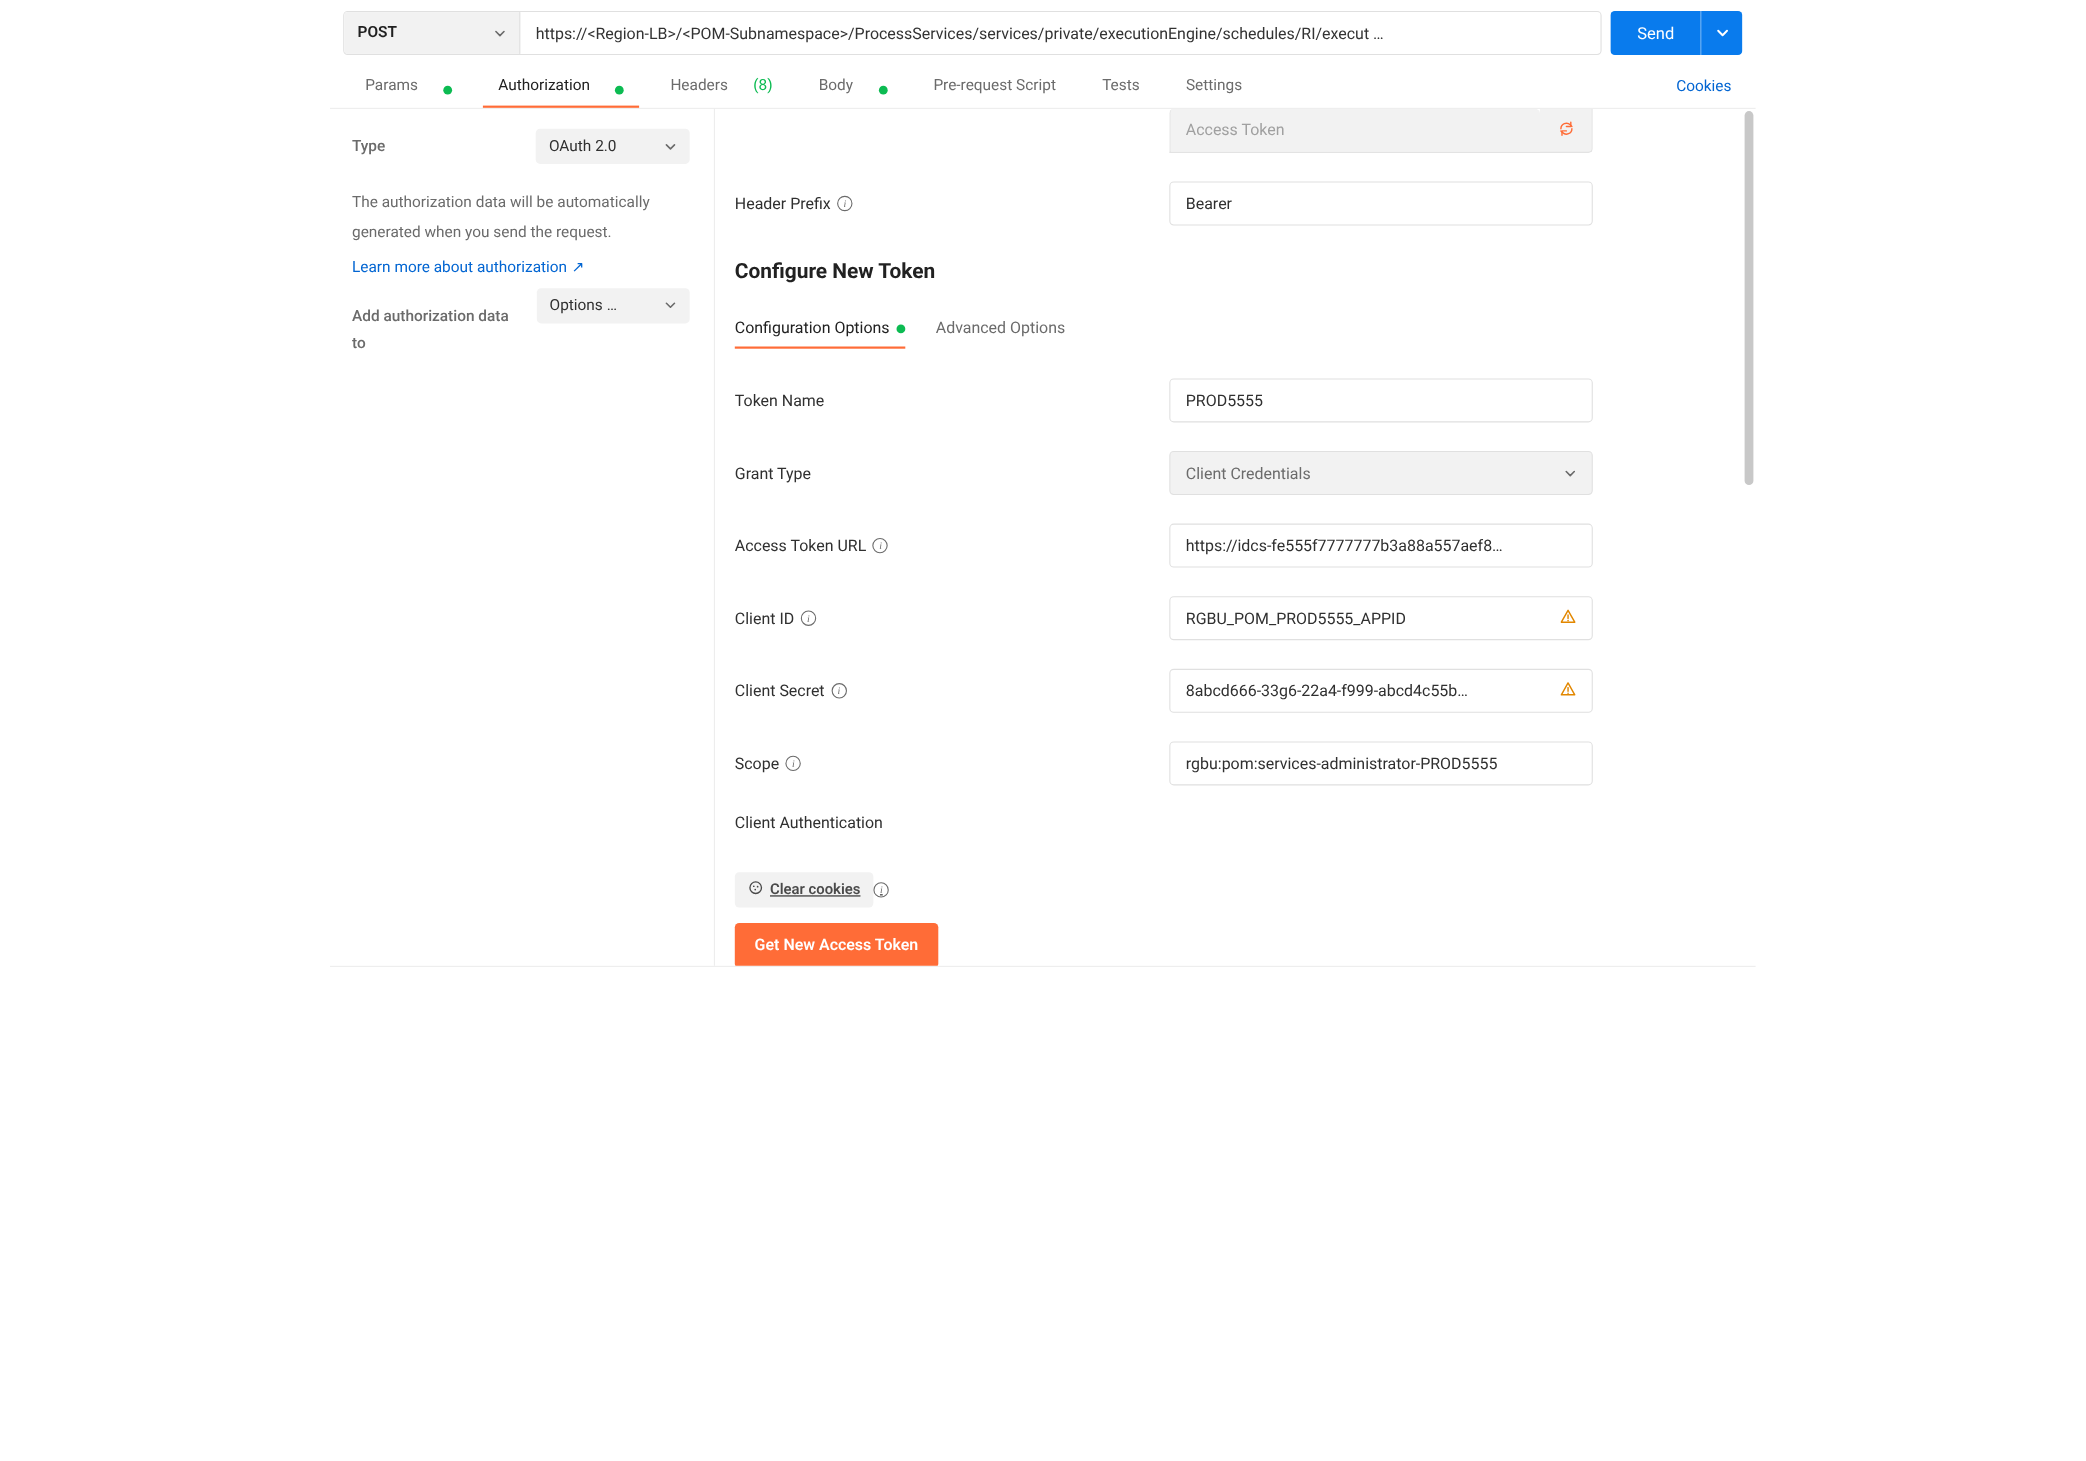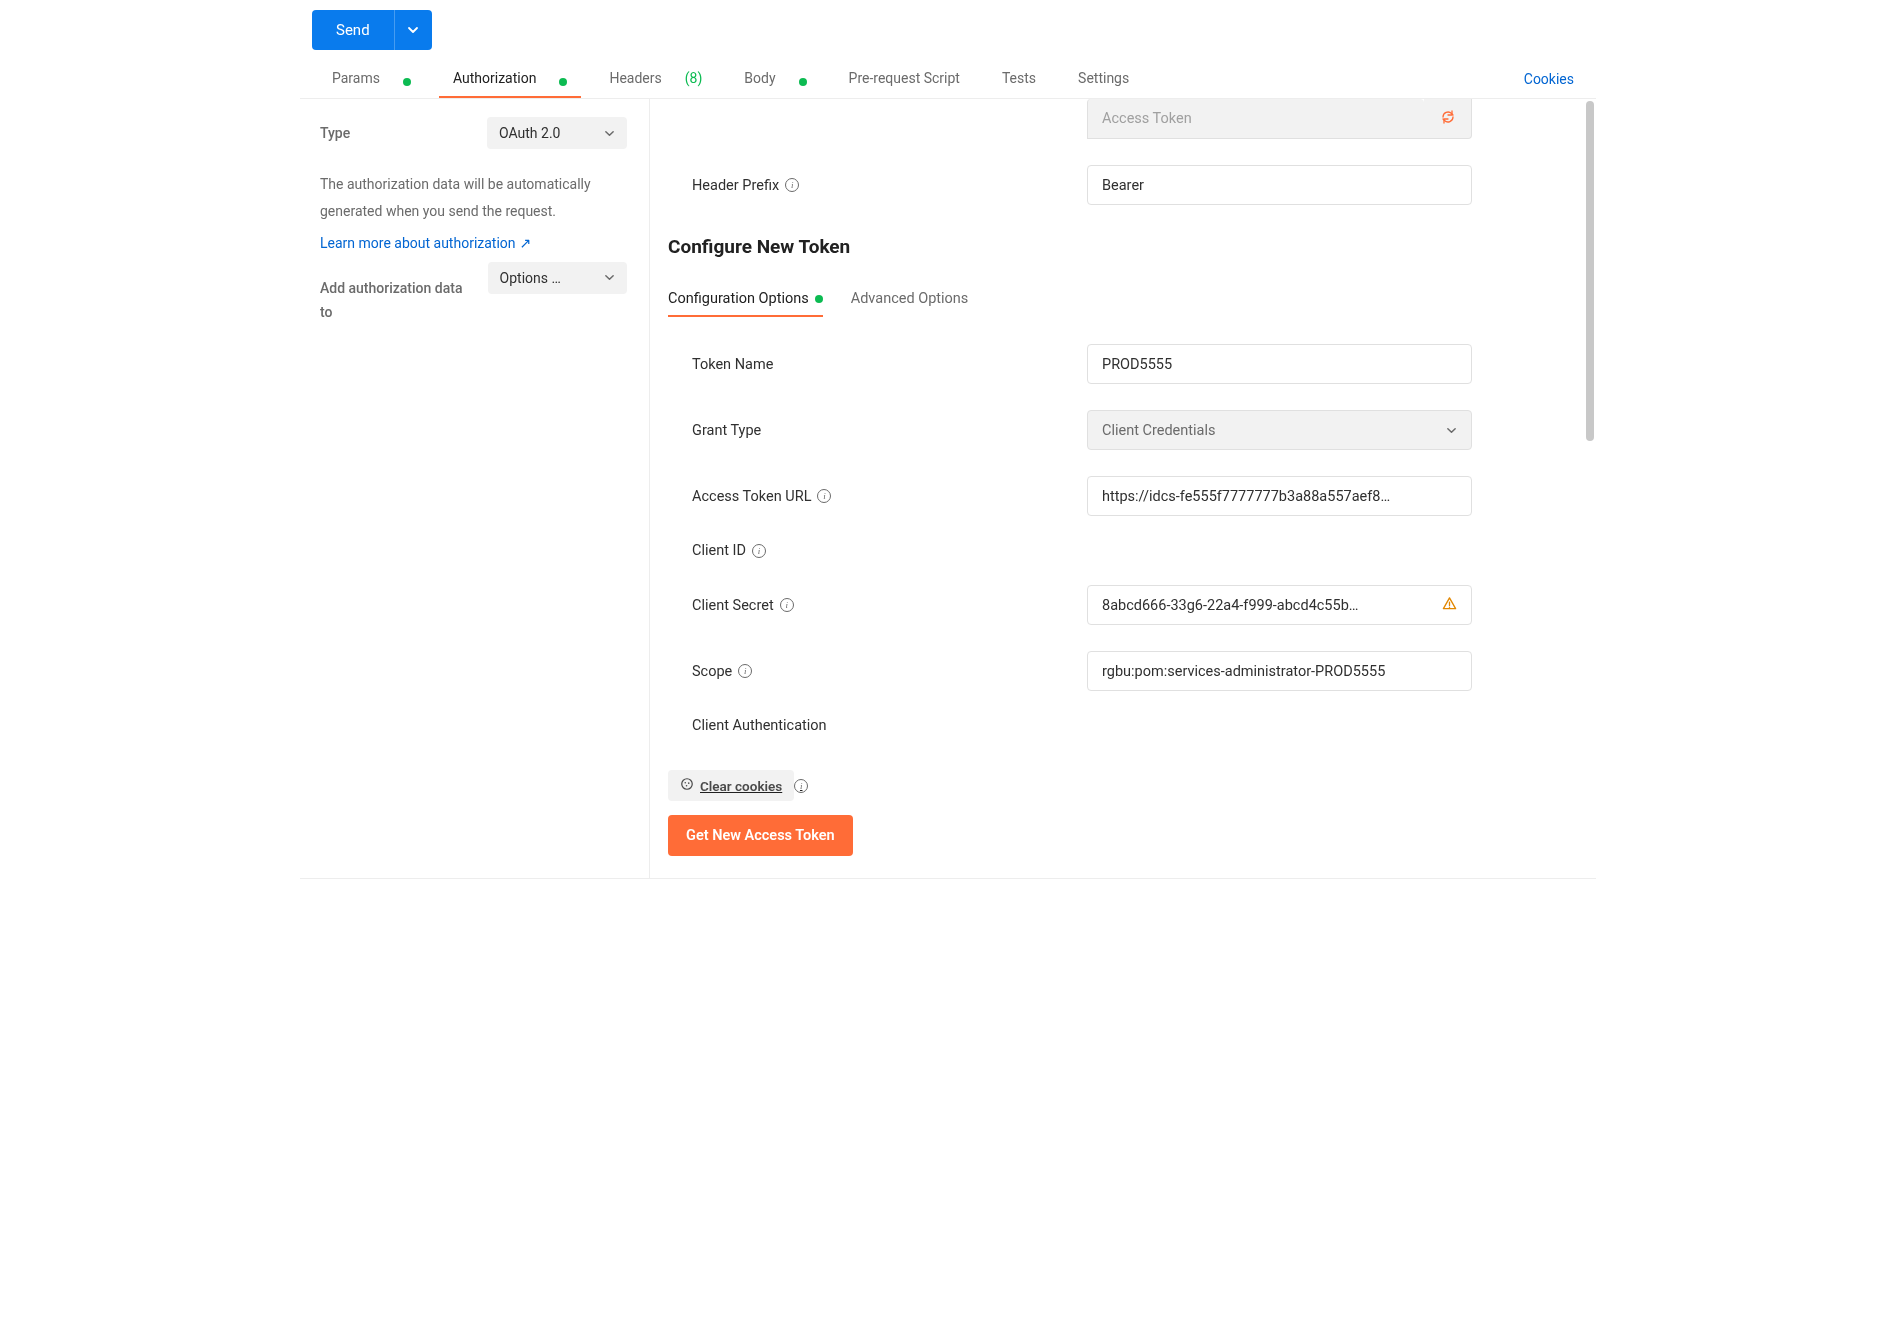--- a/index.html
+++ b/index.html
@@ -216,21 +216,20 @@
     margin-top: 0;
     align-items: flex-start;
   }
   .row-label {
     width: 395px;
     font-size: 14.5px;
     color: #303030;
     display: flex;
     align-items: center;
     gap: 6px;
-    margin-left: 24px;
   }
   .info-icon {
     width: 14px;
     height: 14px;
     border: 1.3px solid #6b6b6b;
     border-radius: 50%;
     display: inline-flex;
     align-items: center;
     justify-content: center;
     font-size: 9px;
@@ -366,20 +365,33 @@
     background: #c8c8c8;
     border-radius: 4px;
   }
 </style>
 </head>
 <body>
 
 <div class="app">
 
   <div class="request-bar">
+    <div class="method-url">
+      <div class="method-select">
+        <span>POST</span>
+        <span class="chevron">
+          <svg width="11" height="11" viewBox="0 0 12 12">
+              <path d="M2 4l4 4 4-4" stroke="#6b6b6b" stroke-width="1.6" fill="none" stroke-linecap="round" stroke-linejoin="round"></path>
+            </svg>
+        </span>
+      </div>
+      <div class="url-input">
+        <span>https://&lt;Region-LB&gt;/&lt;POM-Subnamespace&gt;/ProcessServices/services/private/executionEngine/schedules/RI/execut …</span>
+      </div>
+    </div>
     <div class="send-group">
       <button class="send-btn">Send</button>
       <button class="send-more">
         <span class="chevron">
           <svg width="12" height="12" viewBox="0 0 12 12">
               <path d="M2 4l4 4 4-4" stroke="#fff" stroke-width="1.8" fill="none" stroke-linecap="round" stroke-linejoin="round"></path>
             </svg>
         </span>
       </button>
     </div>
@@ -518,20 +530,30 @@
         <div class="input-box">
           <span class="text">https://idcs-fe555f7777777b3a88a557aef8…</span>
         </div>
       </div>
 
       <div class="form-row">
         <div class="row-label">
           <span>Client ID</span>
           <span class="info-icon">i</span>
         </div>
+        <div class="input-box">
+          <span class="text">RGBU_POM_PROD5555_APPID</span>
+          <span class="warn">
+            <svg width="15" height="15" viewBox="0 0 16 16">
+                <path d="M8 2L1.5 13.5h13L8 2z" fill="none" stroke="#e28700" stroke-width="1.4" stroke-linejoin="round"></path>
+                <line x1="8" y1="6.5" x2="8" y2="10" stroke="#e28700" stroke-width="1.4" stroke-linecap="round"></line>
+                <circle cx="8" cy="12" r="0.8" fill="#e28700"></circle>
+              </svg>
+          </span>
+        </div>
       </div>
 
       <div class="form-row">
         <div class="row-label">
           <span>Client Secret</span>
           <span class="info-icon">i</span>
         </div>
         <div class="input-box">
           <span class="text">8abcd666-33g6-22a4-f999-abcd4c55b…</span>
           <span class="warn">

